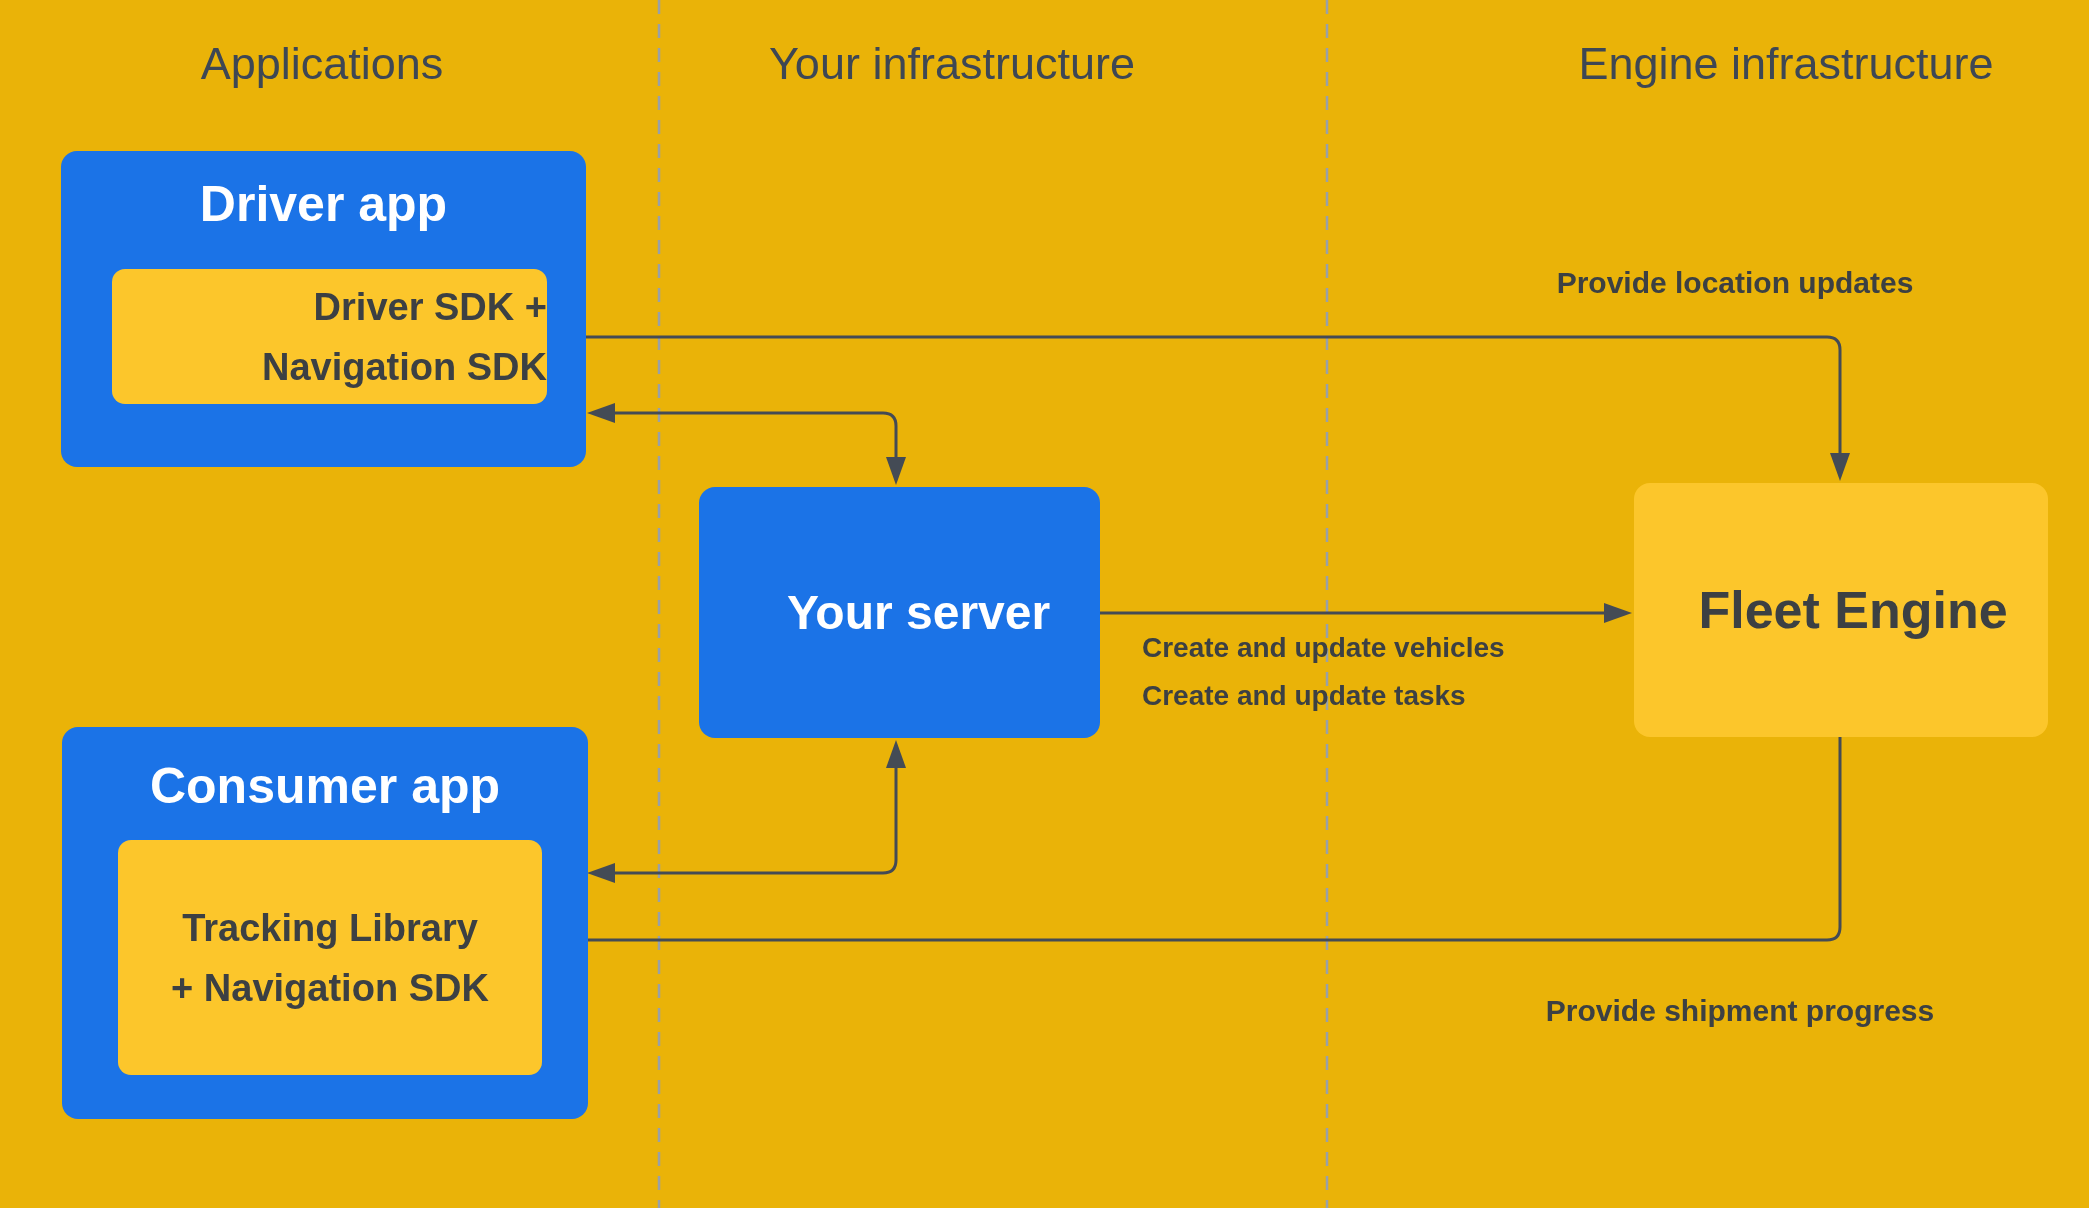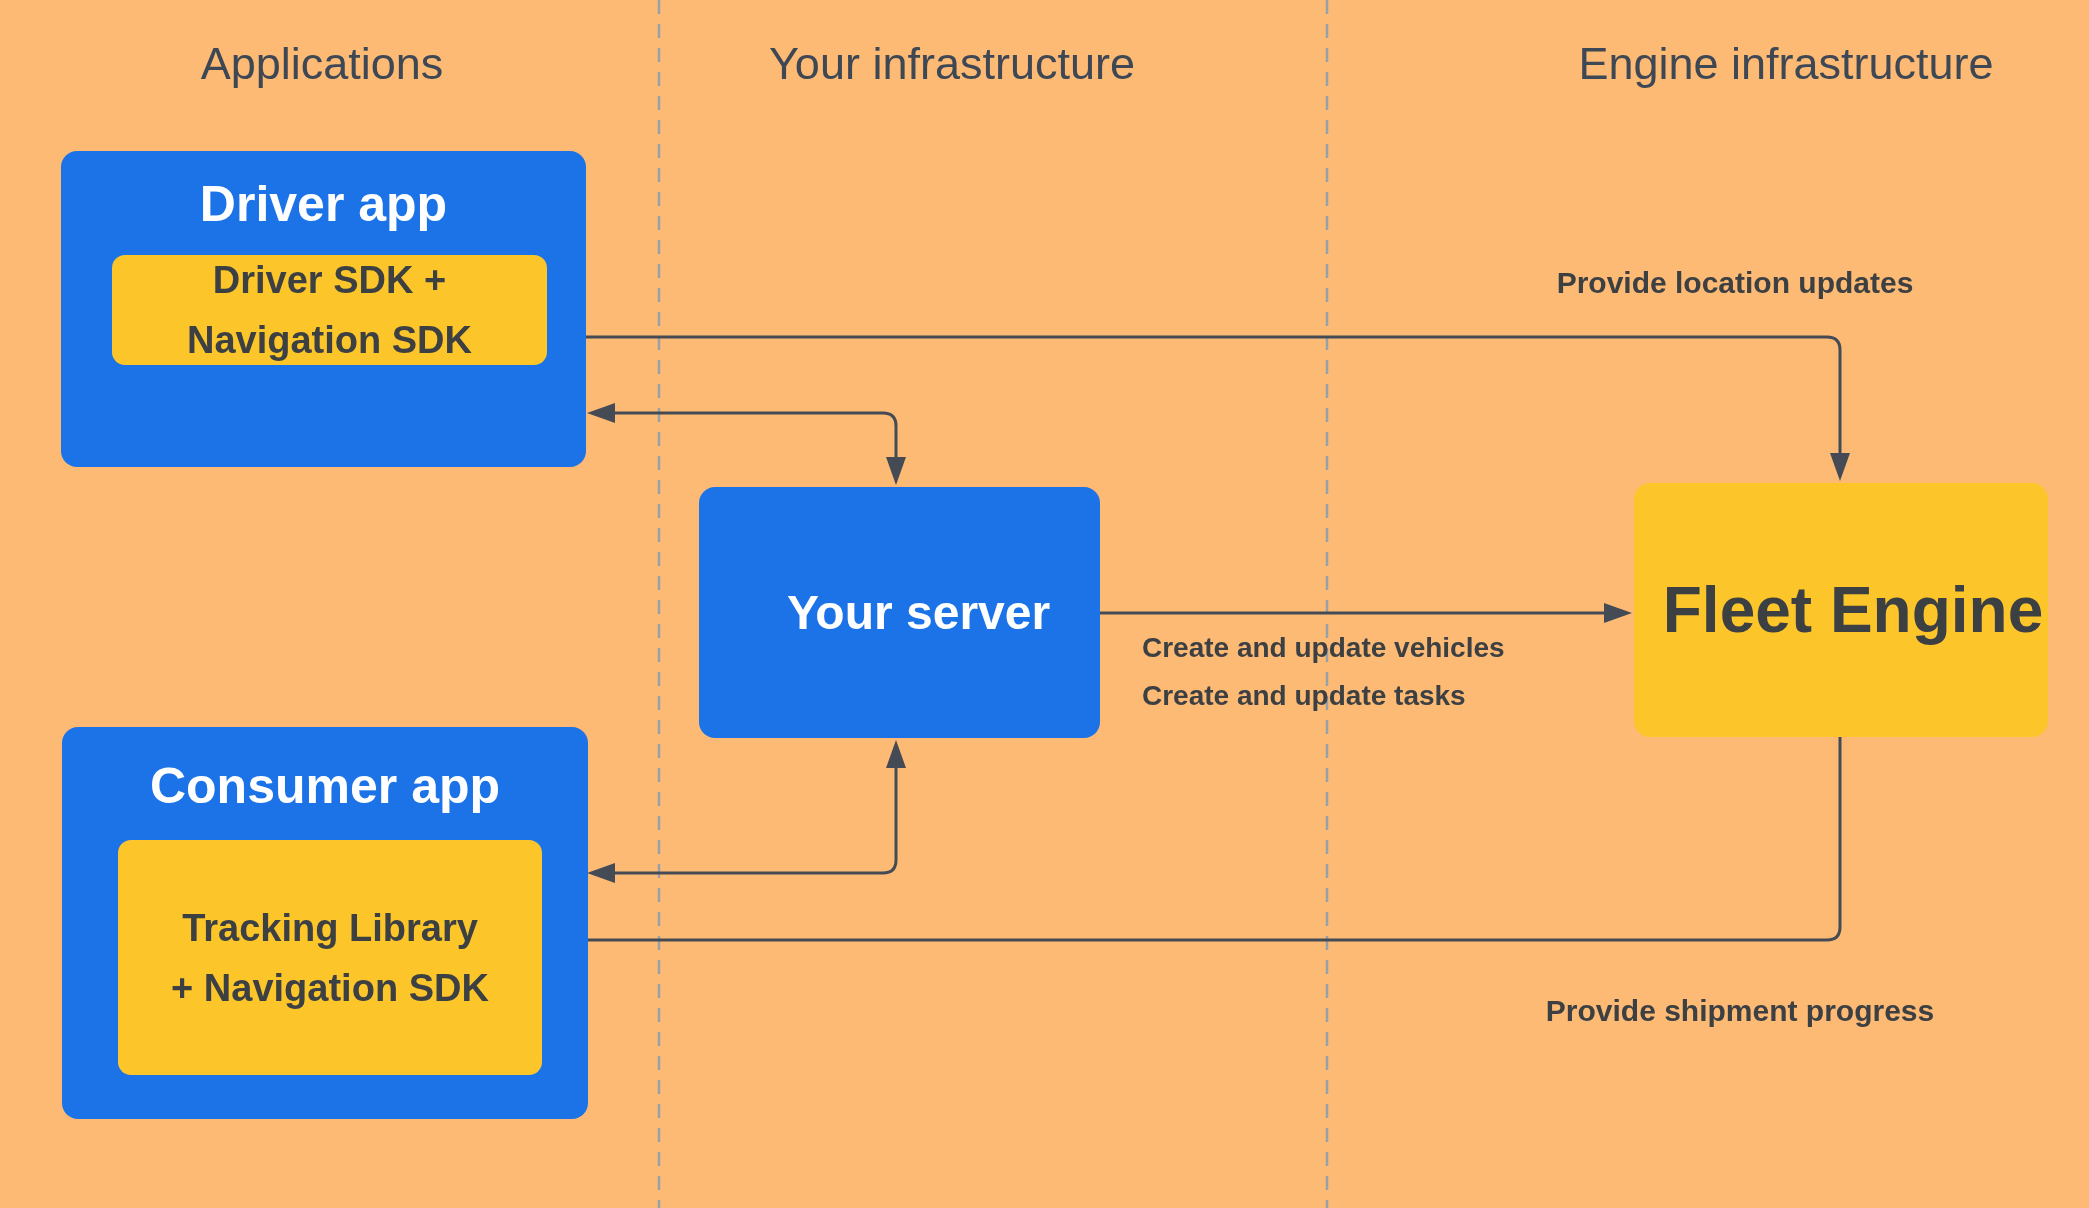--- a/index.html
+++ b/index.html
@@ -1,20 +1,20 @@
 <!DOCTYPE html>
 <html><head>
 <meta charset="utf-8">
 <style>
   html, body { margin: 0; padding: 0; background: #ffffff; }
   .canvas {
     position: relative;
     width: 2089px;
     height: 1208px;
-    background: #fdba74;
+    background: #eab308;
     font-family: "Liberation Sans", sans-serif;
     overflow: hidden;
     text-decoration: underline;
   }
   svg.wires {
     position: absolute;
     left: 0; top: 0;
     width: 2089px; height: 1208px;
   }
   .divider {
@@ -76,21 +76,21 @@
   }
   .server-title {
     color: #ffffff;
     font-weight: 700;
     font-size: 48px;
     margin-left: 38px;
   }
   .fleet-title {
     color: #3C4043;
     font-weight: 700;
-    font-size: 64px;
+    font-size: 52px;
     margin-left: 24px;
   }
   .edge-label {
     position: absolute;
     color: #3C4043;
     font-weight: 700;
     font-size: 30px;
     white-space: nowrap;
   }
   .edge-label.centered { text-align: center; }
@@ -141,21 +141,21 @@
       <polygon class="head" points="542,940 570,930 570,950"></polygon>
     </g>
   </svg>
 
   <div class="hdr" style="left:122px; width:400px;">Applications</div>
   <div class="hdr" style="left:702px; width:500px;">Your infrastructure</div>
   <div class="hdr" style="left:1536px; width:500px;">Engine infrastructure</div>
 
   <div class="box blue-box" style="left:61px; top:151px; width:525px; height:316px;">
     <div class="app-title" style="top:24px;">Driver app</div>
-    <div class="sdk-box yellow-box" style="left:51px; top:104px; width:435px; height:110px;">
+    <div class="sdk-box yellow-box" style="left:51px; top:118px; width:435px; height:135px;align-items:flex-end;">
       <span>Driver SDK +</span>
       <span>Navigation SDK</span>
     </div>
   </div>
 
   <div class="box blue-box" style="left:62px; top:727px; width:526px; height:392px;">
     <div class="app-title" style="top:30px;">Consumer app</div>
     <div class="sdk-box yellow-box" style="left:56px; top:113px; width:424px; height:235px;">
       <span>Tracking Library</span>
       <span>+ Navigation SDK</span>

